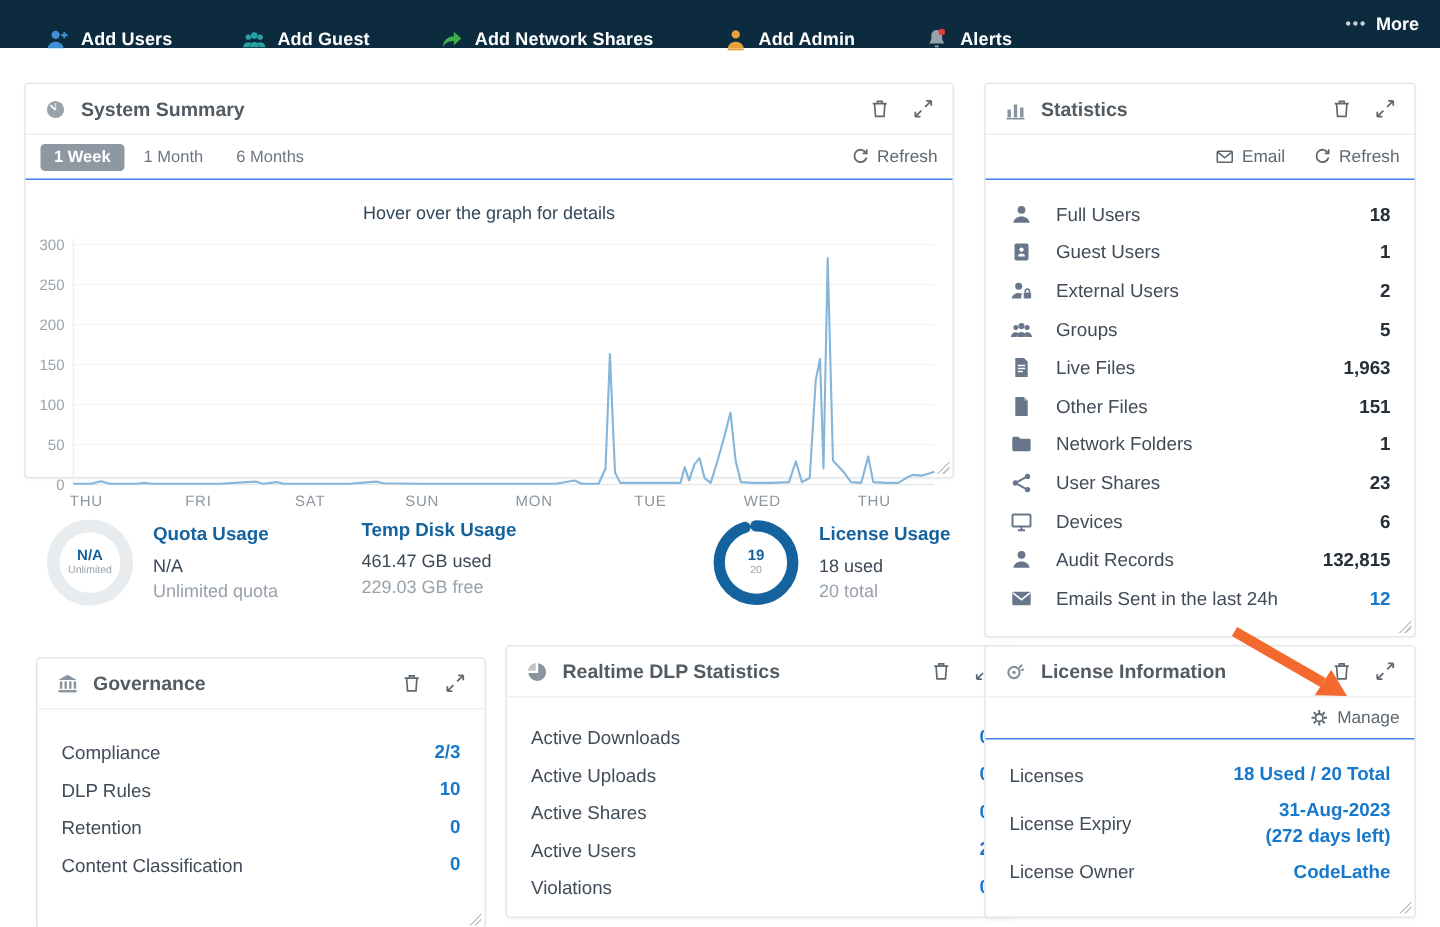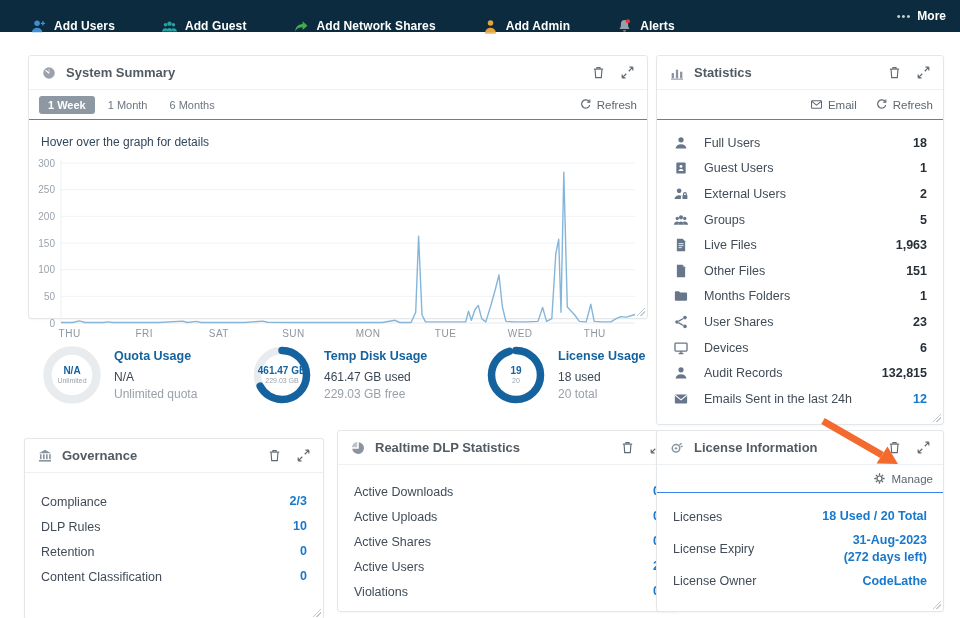--- a/index.html
+++ b/index.html
@@ -11,21 +11,21 @@
   .tb-item { display:flex; align-items:center; gap:7px; margin-right:46px; cursor:pointer; }
   .tb-item .lbl { color:#ffffff; font-size:12px; font-weight:700; letter-spacing:.1px; }
   .tb-icon { width:17px; height:17px; display:inline-flex; }
   .tb-icon svg { width:100%; height:100%; }
   .tb-more { margin-left:auto; display:flex; align-items:center; gap:6px; cursor:pointer; color:#ffffff; }
   .tb-more .dots { font-size:11px; letter-spacing:1px; color:#c7d0d6; }
   .tb-more .lbl { font-size:12px; font-weight:700; color:#ffffff; }
 
   
   .panel { position:absolute; background:#fff; border:1px solid #e3e7ea; border-radius:3px; box-shadow:0 1px 2px rgba(40,50,60,.04); }
-  #panel-summary { left:28px; top:55px; width:620px; height:264px; }
+  #panel-summary { left:16px; top:55px; width:620px; height:264px; }
   #panel-stats   { left:656px; top:55px; width:288px; height:370px; }
   #panel-gov     { left:24px;  top:438px; width:300px; height:182px; }
   #panel-dlp     { left:337px; top:430px; width:340px; height:182px; }
   #panel-license { left:656px; top:430px; width:288px; height:182px; }
 
   .panel-header { display:flex; align-items:center; height:34px; padding:0 12px; border-bottom:1px solid #eef1f3; }
   .ph-icon { width:16px; height:16px; color:#8a949e; display:inline-flex; flex:none; }
   .ph-icon svg { width:100%; height:100%; }
   .panel-title { font-size:13px; font-weight:700; color:#525a62; margin-left:9px; }
   .panel-actions { margin-left:auto; display:flex; align-items:center; gap:14px; }
@@ -33,21 +33,21 @@
   .pa-btn svg { width:100%; height:100%; }
 
   .toolbar { display:flex; align-items:center; height:30px; padding:0 10px; border-bottom:1px solid #3b82f6; }
   .tab { font-size:11px; color:#6d7680; padding:3px 9px; margin-right:4px; border-radius:3px; cursor:pointer; font-weight:400; }
   .tab.active { background:#8d98a3; color:#ffffff; font-weight:700; }
   .tool-btn { display:flex; align-items:center; gap:5px; font-size:11.5px; color:#5d6770; cursor:pointer; }
   .tool-btn .ti { width:13px; height:13px; display:inline-flex; }
   .tool-btn .ti svg { width:100%; height:100%; }
   .toolbar .spacer { margin-left:auto; display:flex; gap:18px; }
 
-  .hint { font-size:12px; color:#33475a; padding:15px 12px 0 12px; }
+  .hint { font-size:12px; color:#33475a; padding:15px 12px 0 12px;text-align:center; }
 
   #chart-wrap { position:absolute; left:8px; top:98px; width:606px; height:192px; }
   #chart-wrap svg { display:block; }
 
   .donuts { position:absolute; left:0; top:290px; width:620px; height:74px; }
   .donut-group { position:absolute; top:0; display:flex; align-items:center; gap:13px; }
   .donut-wrap { position:relative; width:58px; height:58px; flex:none; }
   .donut-center { position:absolute; inset:0; display:flex; flex-direction:column; align-items:center; justify-content:center; line-height:1.2; }
   .donut-top { font-size:10px; font-weight:700; color:#15639e; }
   .donut-bot { font-size:7px; color:#9aa3ab; }
@@ -225,30 +225,20 @@
           <span class="donut-bot">Unlimited</span>
         </span>
       </span>
       <span class="donut-text">
         <div class="dt-title">Quota Usage</div>
         <div class="dt-l1">N/A</div>
         <div class="dt-l2">Unlimited quota</div>
       </span>
       </div>
       <div class="donut-group" style="left: 224px;">
-      <span class="donut-wrap">
-        <svg width="58" height="58">
-            <circle cx="29" cy="29" r="24.5" fill="none" stroke="#e8ecef" stroke-width="7.5"></circle>
-            <circle cx="29" cy="29" r="24.5" fill="none" stroke="#15639e" stroke-width="7.5" stroke-dasharray="103.1 153.93804002589985" stroke-linecap="round" transform="rotate(-90 29 29)"></circle>
-          </svg>
-        <span class="donut-center">
-          <span class="donut-top">461.47 GB</span>
-          <span class="donut-bot">229.03 GB</span>
-        </span>
-      </span>
       <span class="donut-text">
         <div class="dt-title">Temp Disk Usage</div>
         <div class="dt-l1">461.47 GB used</div>
         <div class="dt-l2">229.03 GB free</div>
       </span>
       </div>
       <div class="donut-group" style="left: 458px;">
       <span class="donut-wrap">
         <svg width="58" height="58">
             <circle cx="29" cy="29" r="24.5" fill="none" stroke="#e8ecef" stroke-width="7.5"></circle>
@@ -385,21 +375,21 @@
         </span>
                  <span class="stat-lbl">Other Files</span>
                  <span class="stat-val">151</span>
       </div>
       <div class="stat-row">
         <span class="stat-ic">
           <svg viewBox="0 0 24 24" fill="#67768a">
             <path d="M2.8 6.2c0-.8.6-1.4 1.4-1.4h4.6l2 2h8.9c.8 0 1.4.6 1.4 1.4v9.6c0 .8-.6 1.4-1.4 1.4H4.2c-.8 0-1.4-.6-1.4-1.4z"></path>
           </svg>
         </span>
-                 <span class="stat-lbl">Months Folders</span>
+                 <span class="stat-lbl">Network Folders</span>
                  <span class="stat-val">1</span>
       </div>
       <div class="stat-row">
         <span class="stat-ic">
           <svg viewBox="0 0 24 24" fill="#67768a">
             <circle cx="18" cy="5.4" r="2.7"></circle>
             <circle cx="6" cy="12" r="2.7"></circle>
             <circle cx="18" cy="18.6" r="2.7"></circle>
             <path d="M8.4 10.7l7.2-4M8.4 13.3l7.2 4" stroke="#67768a" stroke-width="2" fill="none"></path>
           </svg>

